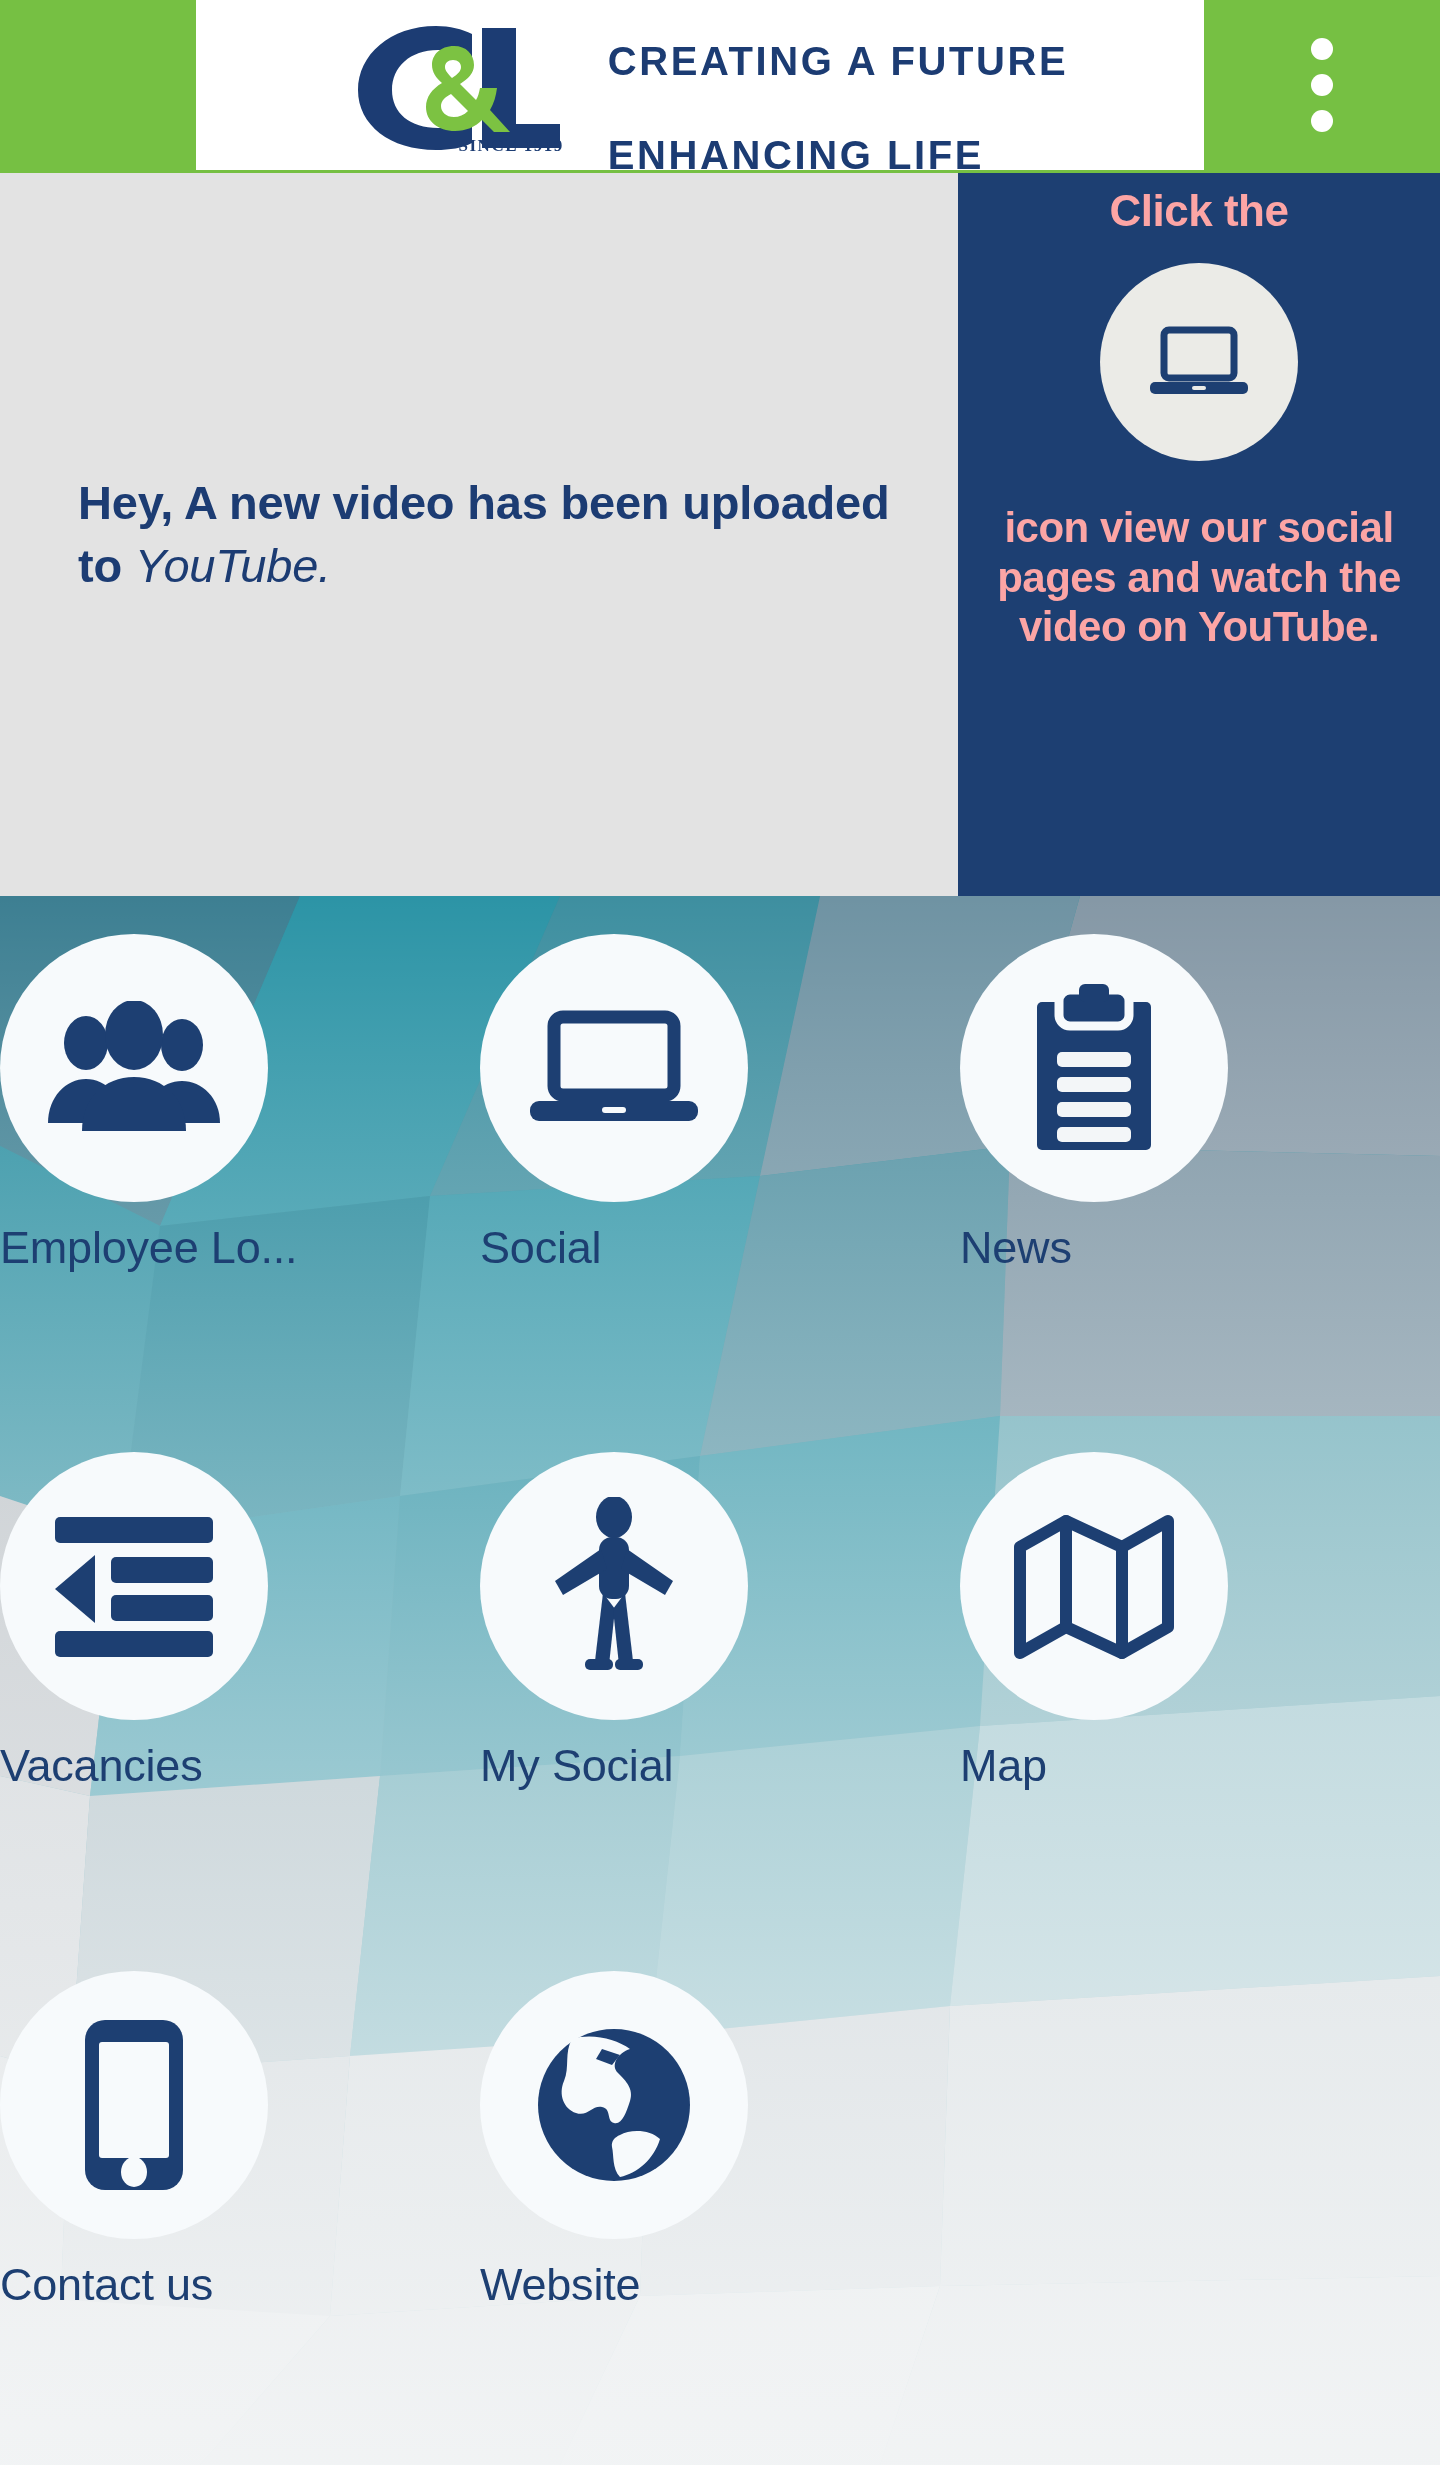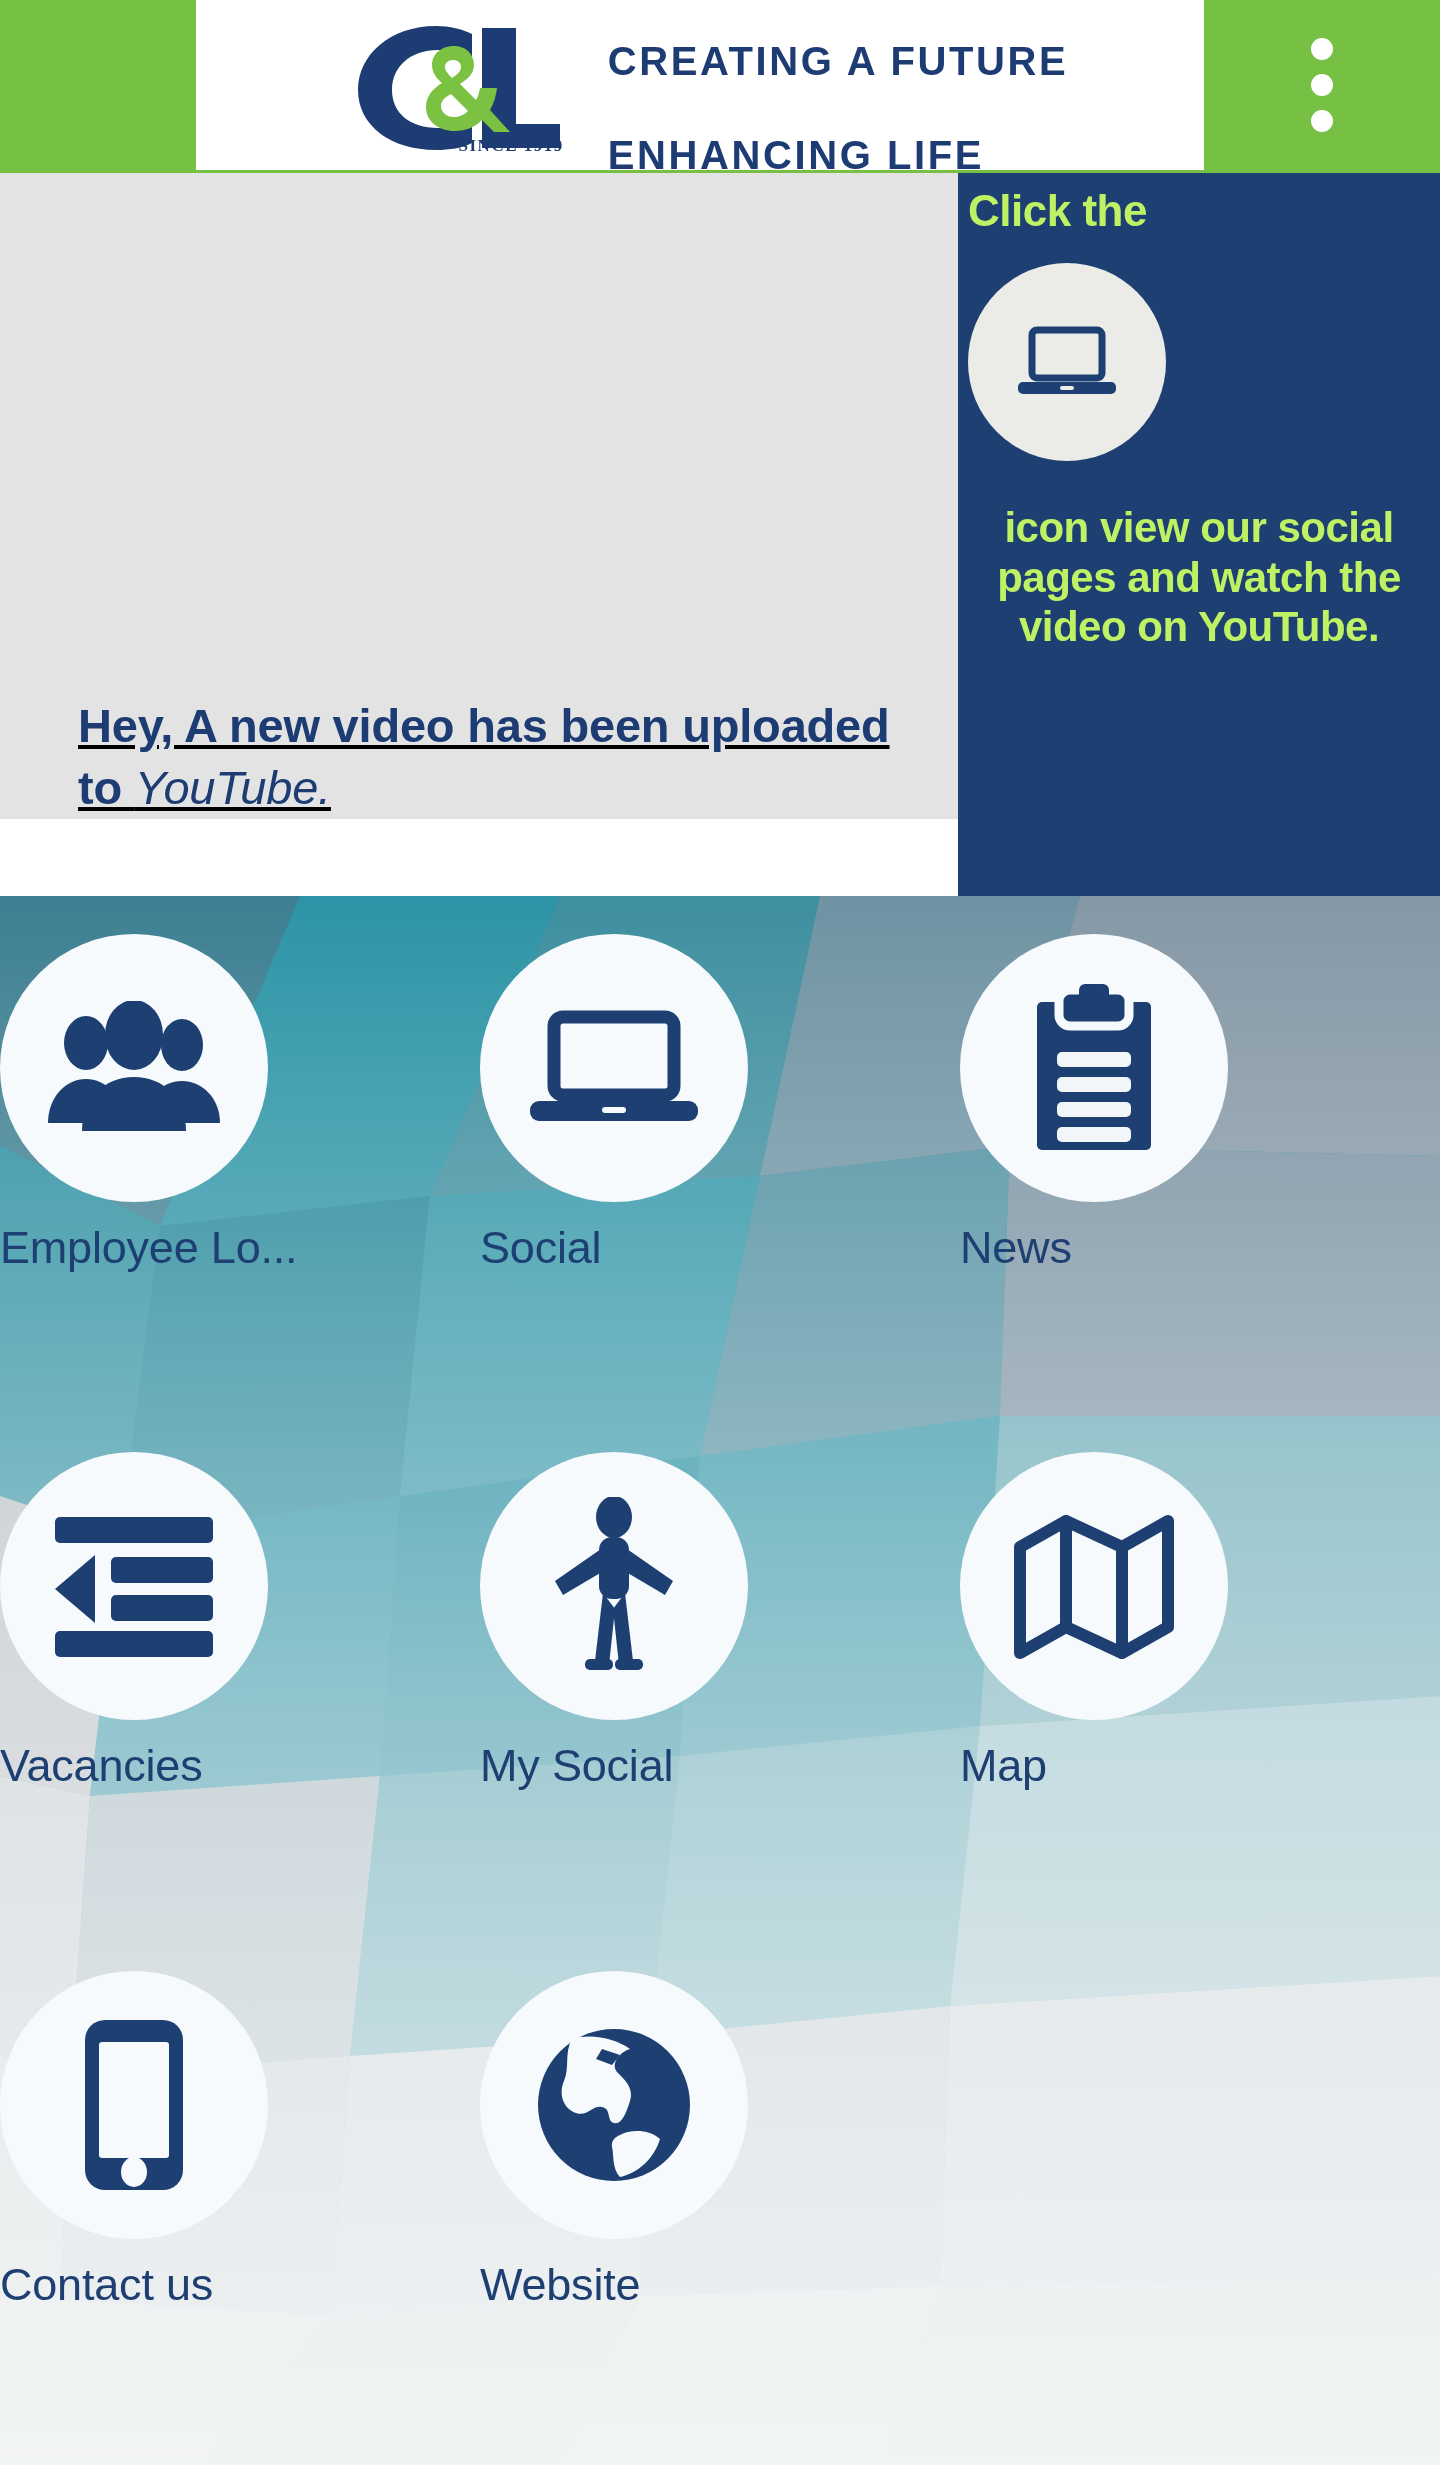--- a/index.html
+++ b/index.html
@@ -35,40 +35,40 @@
   .overflow-menu {
     position:absolute; right:0; top:0; width:236px; height:170px;
     display:flex; flex-direction:column; align-items:center; justify-content:center;
     gap:14px; cursor:pointer;
   }
   .overflow-menu .dot { width:22px; height:22px; border-radius:50%; background:#ffffff; }
 
   
   .banner { position:absolute; left:0; top:173px; width:1440px; height:723px; }
   .banner-left {
-    position:absolute; left:0; top:0; width:958px; height:646px;
-    background:#e3e3e3; display:flex; align-items:flex-end;text-decoration:underline;
+    position:absolute; left:0; top:0; width:958px; height:723px;
+    background:#e3e3e3; display:flex; align-items:center;
   }
   .banner-text {
     padding-left:78px; padding-right:40px;
     font-size:47px; font-weight:700; line-height:1.32; color:#1c3c73;
     letter-spacing:-0.2px;
   }
   .banner-text .brand { font-weight:400; font-style:italic; }
   .carousel-dots {
     position:absolute; left:622px; top:788px; display:flex; gap:50px; align-items:center;
   }
   .carousel-dots .cdot { width:32px; height:32px; border-radius:50%; background:#8d8d8d; cursor:pointer; }
   .carousel-dots .cdot.active { background:#ffffff; }
 
   .banner-right {
     position:absolute; left:958px; top:0; width:482px; height:723px;
-    background:#1d3f72; color:#bef264; text-align:center;
+    background:#1d3f72; color:#fca5a5; text-align:center;
     padding:14px 10px 10px 10px;
-    display:flex; flex-direction:column; align-items:flex-start;
+    display:flex; flex-direction:column; align-items:center;
   }
   .br-top { font-size:44px; font-weight:700; line-height:1.1; letter-spacing:-0.5px; }
   .br-circle {
     width:198px; height:198px; border-radius:50%; background:#ebebe7;
     margin:28px 0 26px 0; display:flex; align-items:center; justify-content:center;
     cursor:pointer; flex:none;
   }
   .br-bottom { font-size:42px; font-weight:700; line-height:1.18; letter-spacing:-0.5px;margin-top:16px; }
 
   

